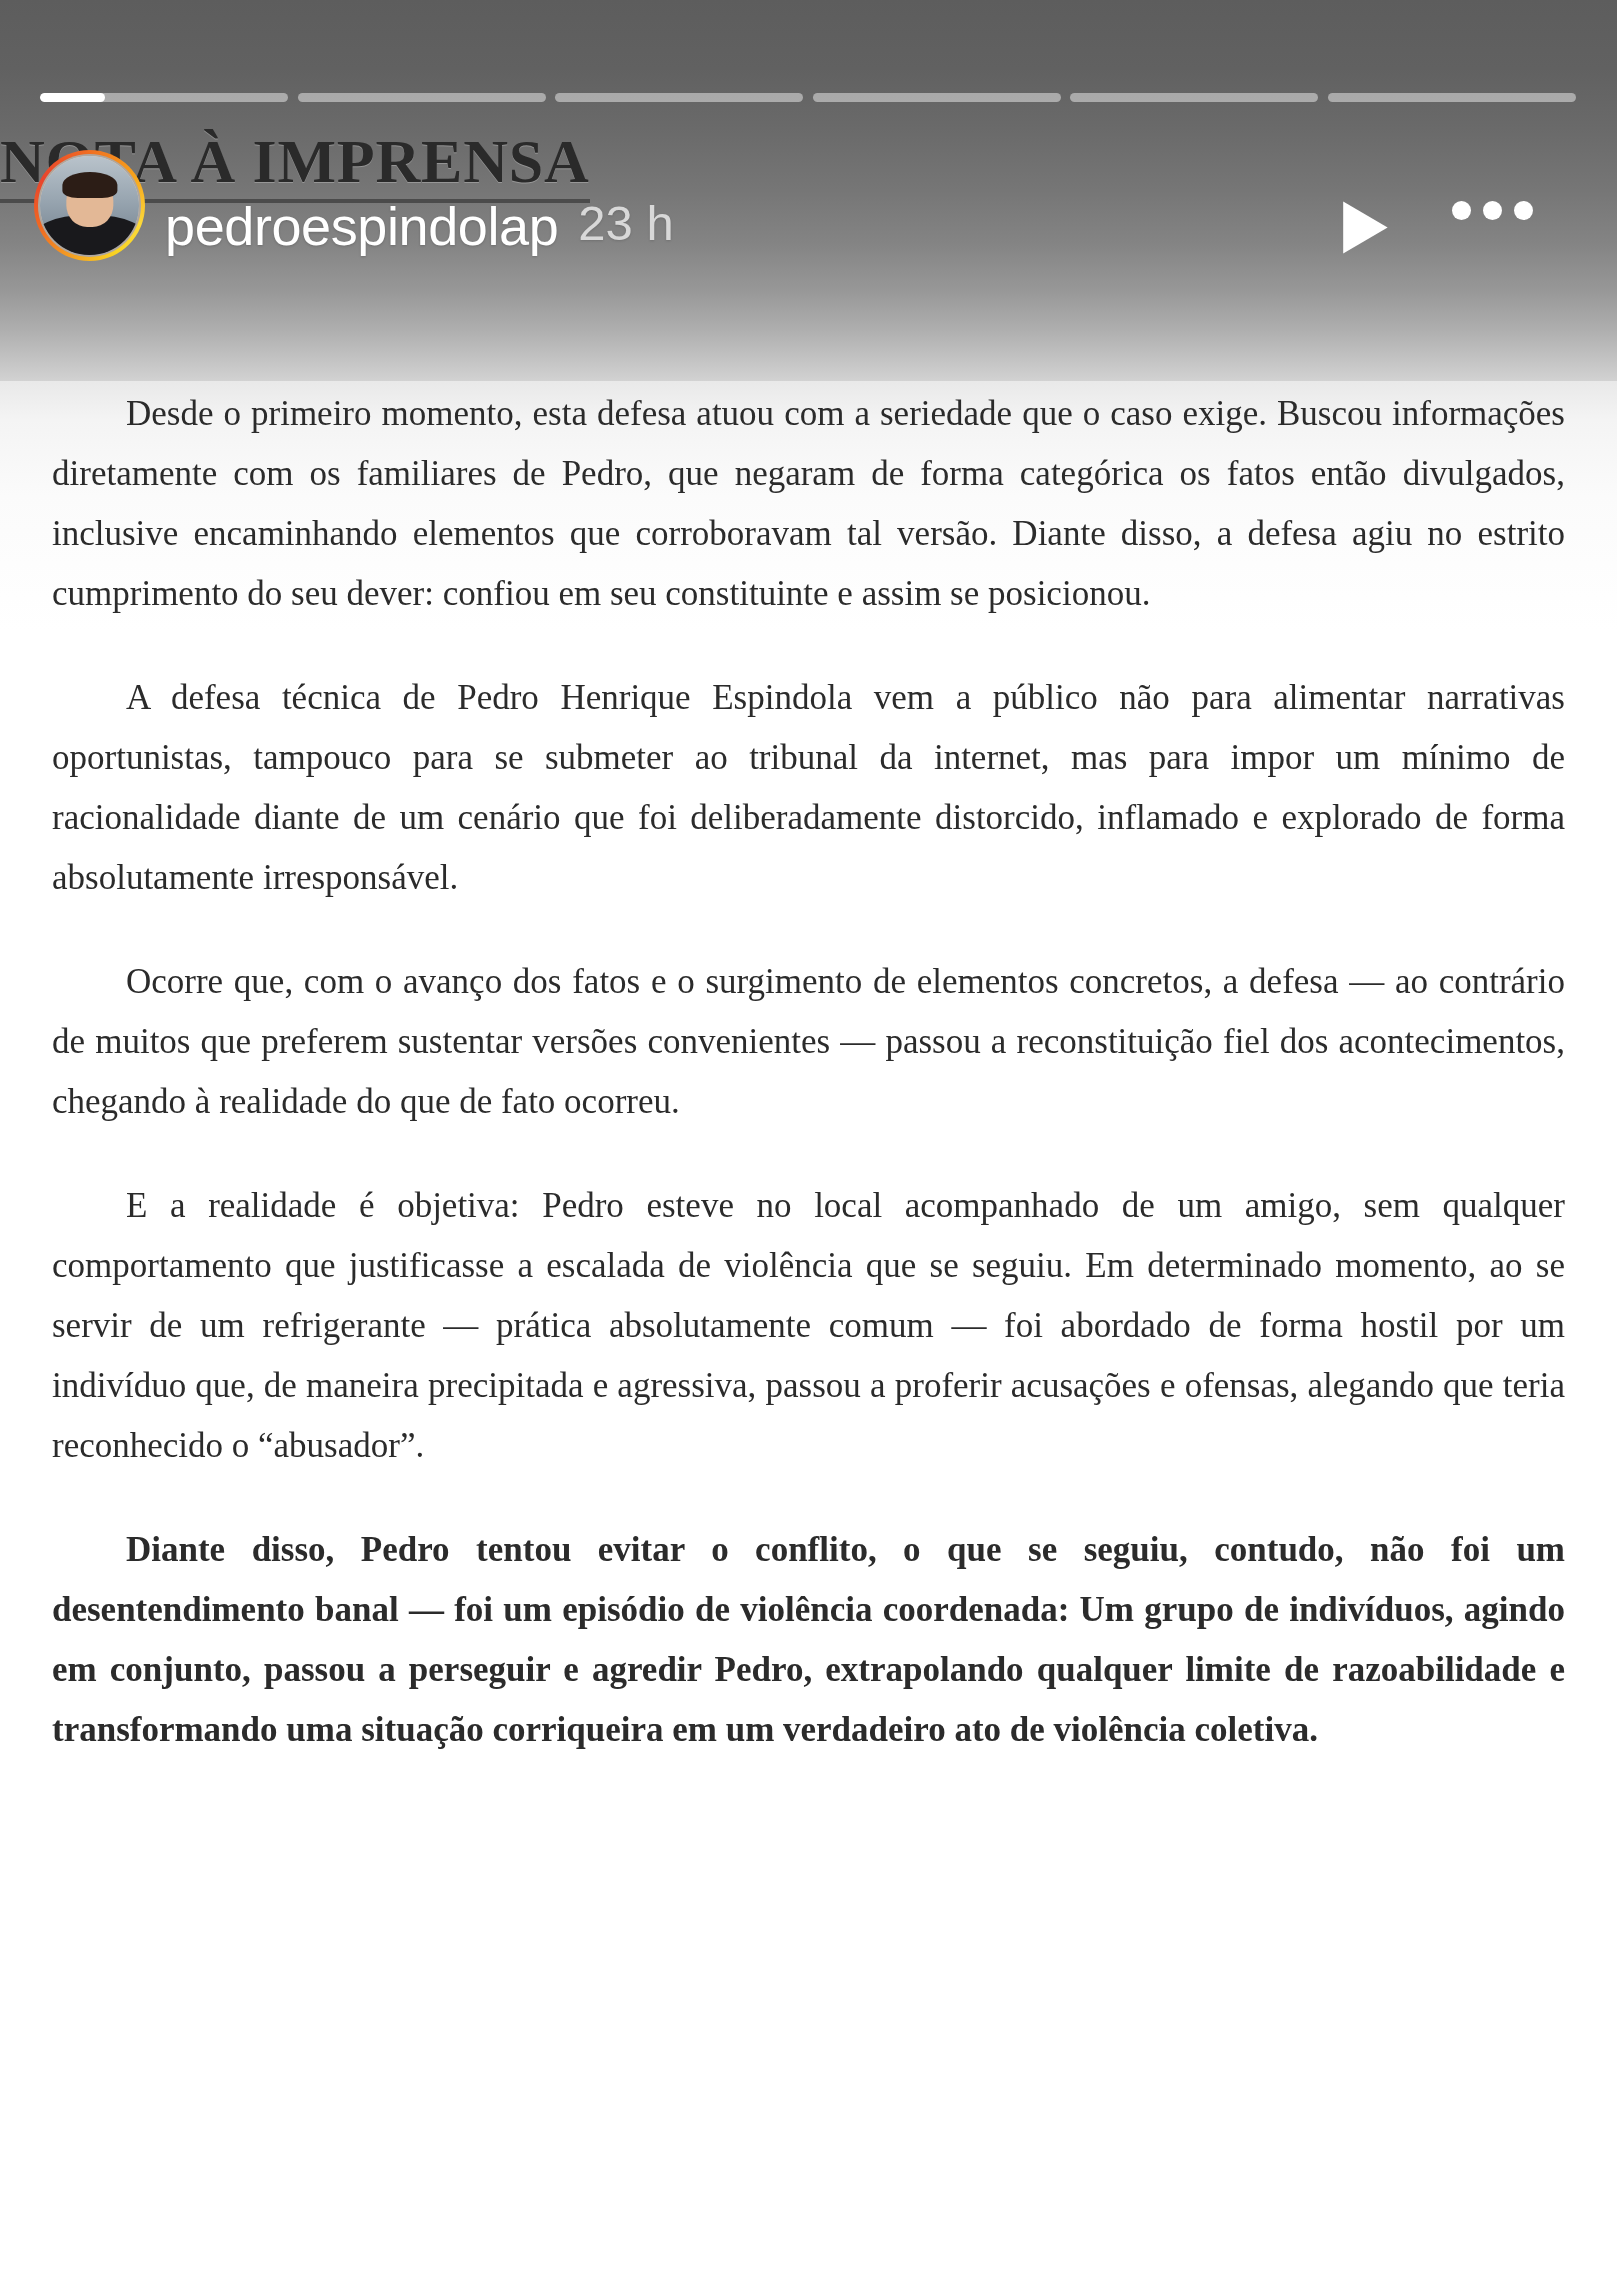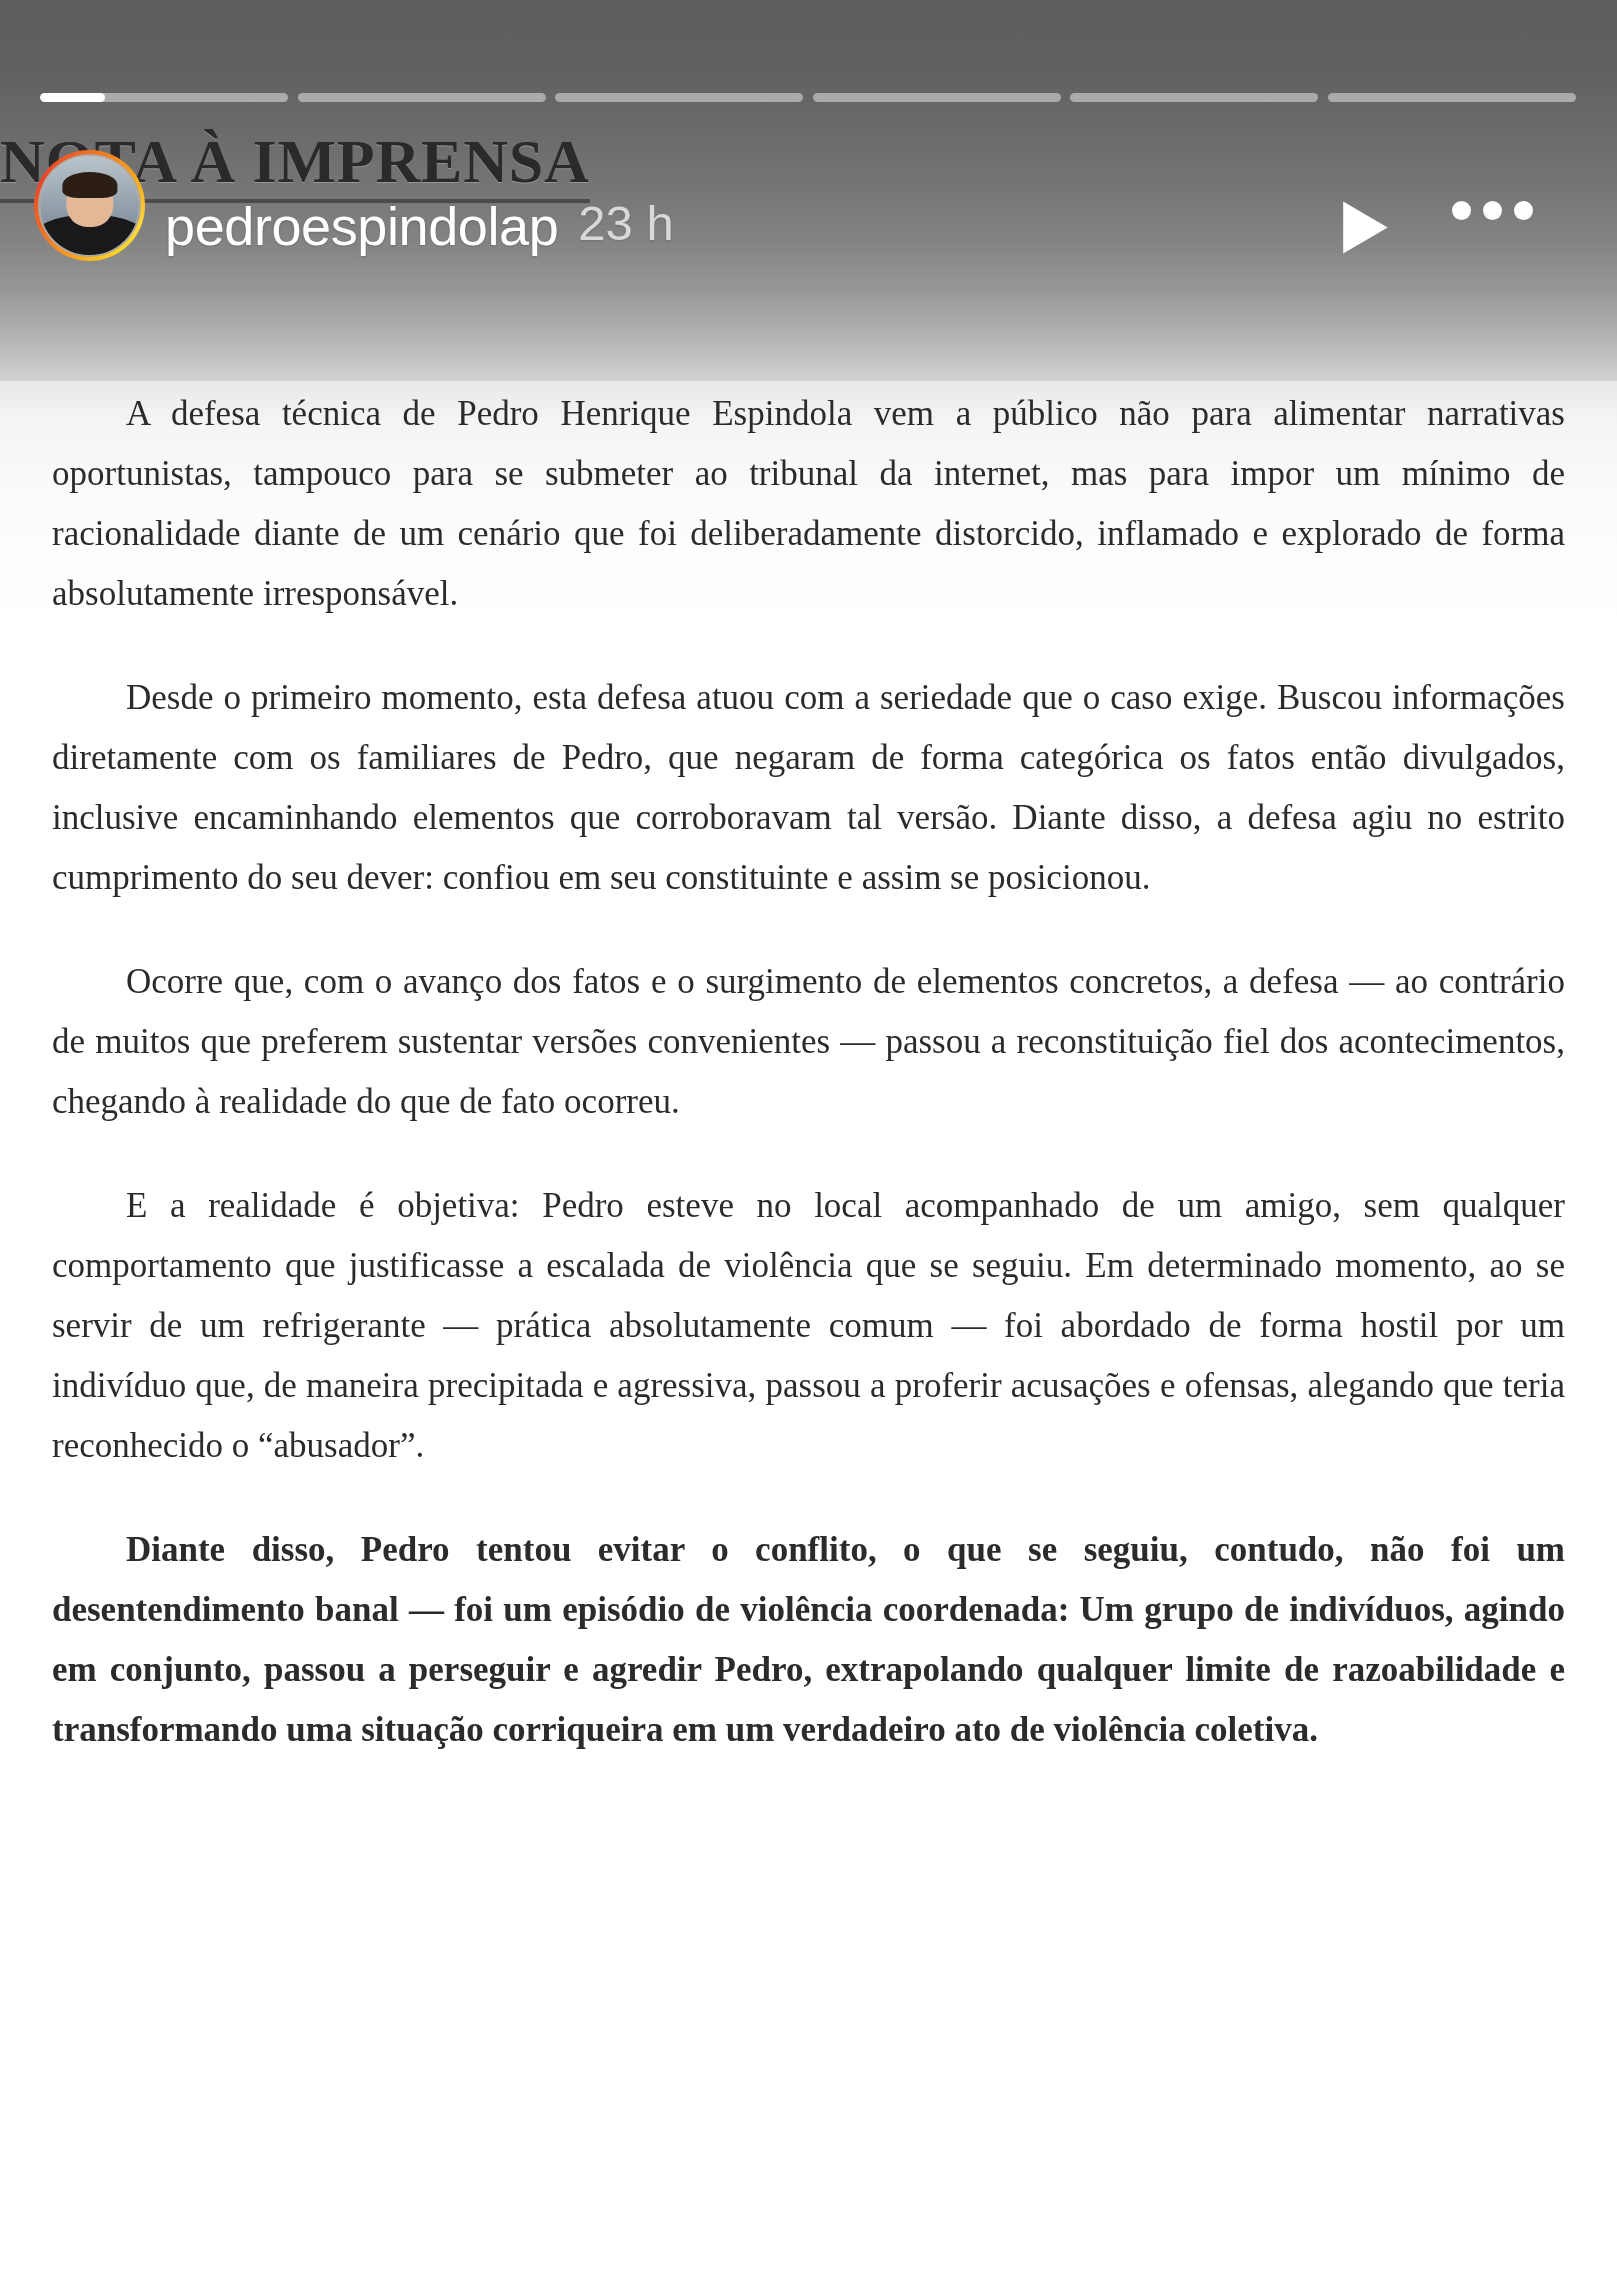--- a/index.html
+++ b/index.html
@@ -224,22 +224,22 @@
     -webkit-font-smoothing:none;
   }
   .doc-body p:last-child { margin-bottom:0;font-weight:bold; }
 </style>
 </head>
 <body>
 
 <div id="story">
 
   <div class="doc-body">
+    <p>Desde o primeiro momento, esta defesa atuou com a seriedade que o caso exige. Buscou informações diretamente com os familiares de Pedro, que negaram de forma categórica os fatos então divulgados, inclusive encaminhando elementos que corroboravam tal versão. Diante disso, a defesa agiu no estrito cumprimento do seu dever: confiou em seu constituinte e assim se posicionou.</p>
     <p>A defesa técnica de Pedro Henrique Espindola vem a público não para alimentar narrativas oportunistas, tampouco para se submeter ao tribunal da internet, mas para impor um mínimo de racionalidade diante de um cenário que foi deliberadamente distorcido, inflamado e explorado de forma absolutamente irresponsável.</p>
-    <p>Desde o primeiro momento, esta defesa atuou com a seriedade que o caso exige. Buscou informações diretamente com os familiares de Pedro, que negaram de forma categórica os fatos então divulgados, inclusive encaminhando elementos que corroboravam tal versão. Diante disso, a defesa agiu no estrito cumprimento do seu dever: confiou em seu constituinte e assim se posicionou.</p>
     <p>Ocorre que, com o avanço dos fatos e o surgimento de elementos concretos, a defesa — ao contrário de muitos que preferem sustentar versões convenientes — passou a reconstituição fiel dos acontecimentos, chegando à realidade do que de fato ocorreu.</p>
     <p>E a realidade é objetiva: Pedro esteve no local acompanhado de um amigo, sem qualquer comportamento que justificasse a escalada de violência que se seguiu. Em determinado momento, ao se servir de um refrigerante — prática absolutamente comum — foi abordado de forma hostil por um indivíduo que, de maneira precipitada e agressiva, passou a proferir acusações e ofensas, alegando que teria reconhecido o “abusador”.</p>
     <p>Diante disso, Pedro tentou evitar o conflito, o que se seguiu, contudo, não foi um desentendimento banal — foi um episódio de violência coordenada: Um grupo de indivíduos, agindo em conjunto, passou a perseguir e agredir Pedro, extrapolando qualquer limite de razoabilidade e transformando uma situação corriqueira em um verdadeiro ato de violência coletiva.</p>
   </div>
 
   <div class="header-overlay"></div>
 
   <div class="doc-title">
     <span>NOTA À IMPRENSA</span>
   </div>

